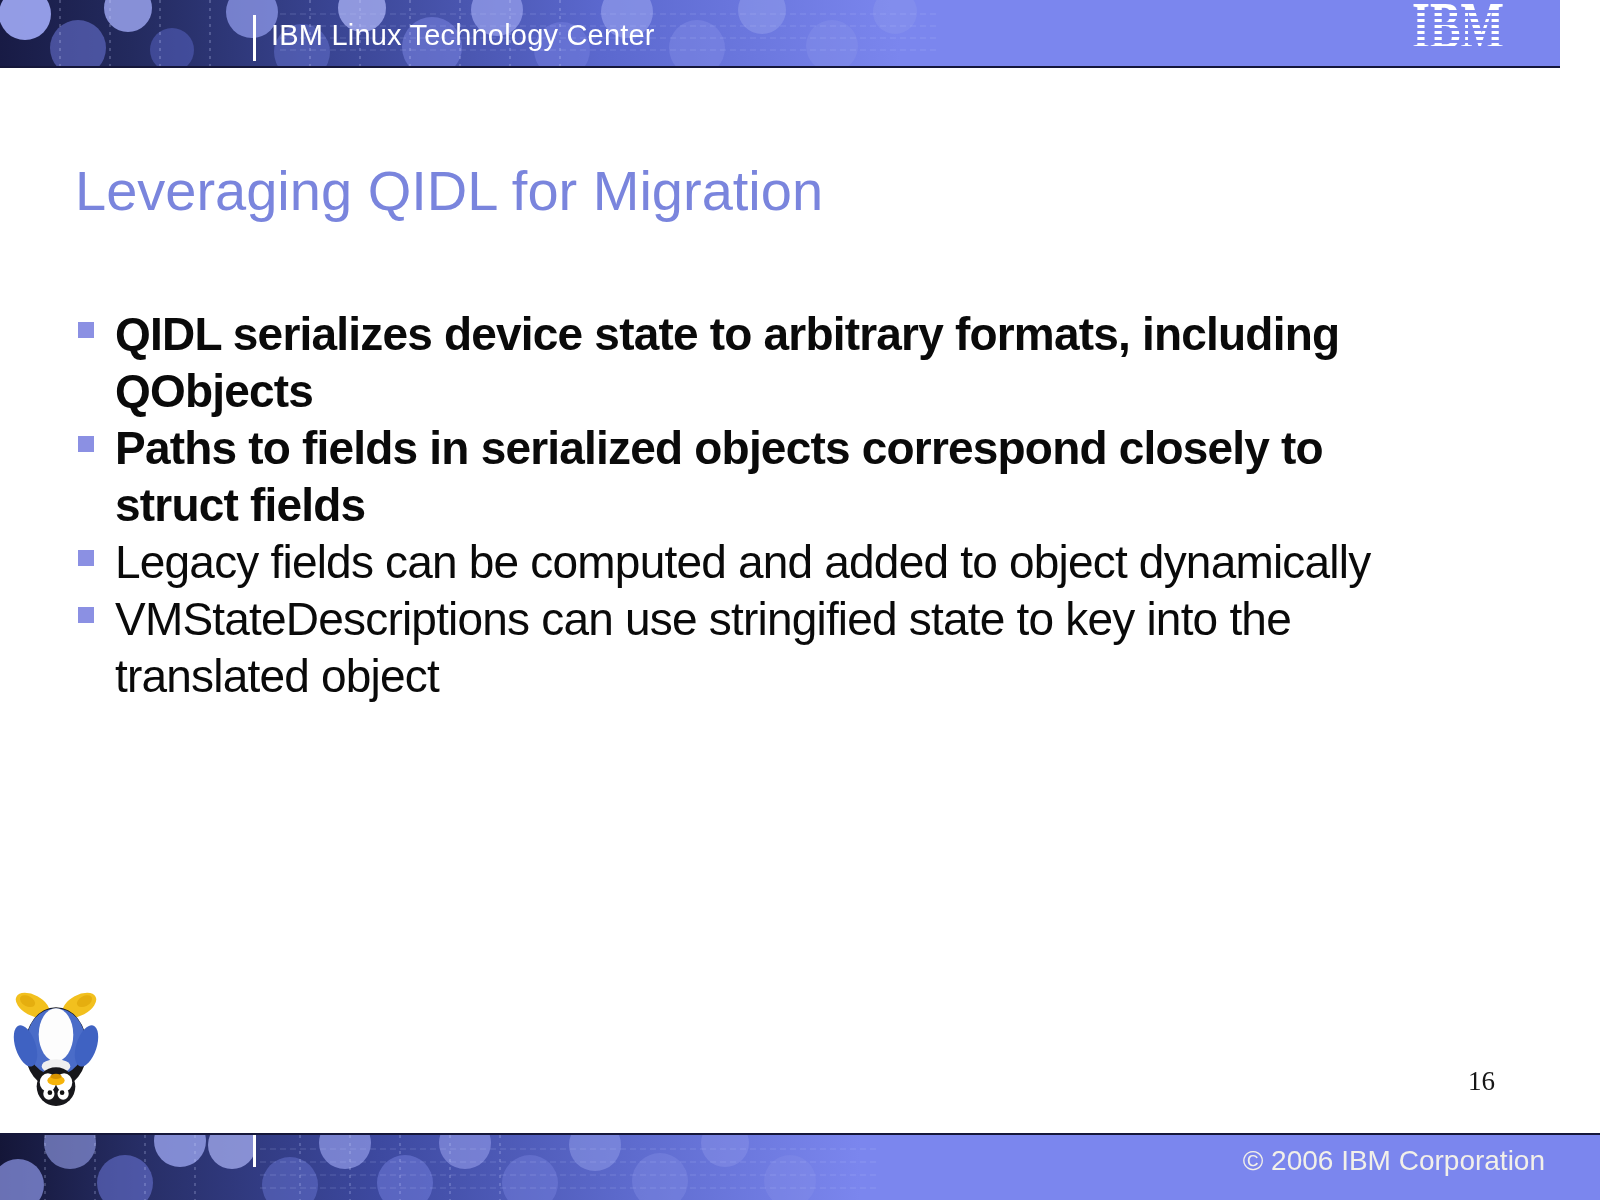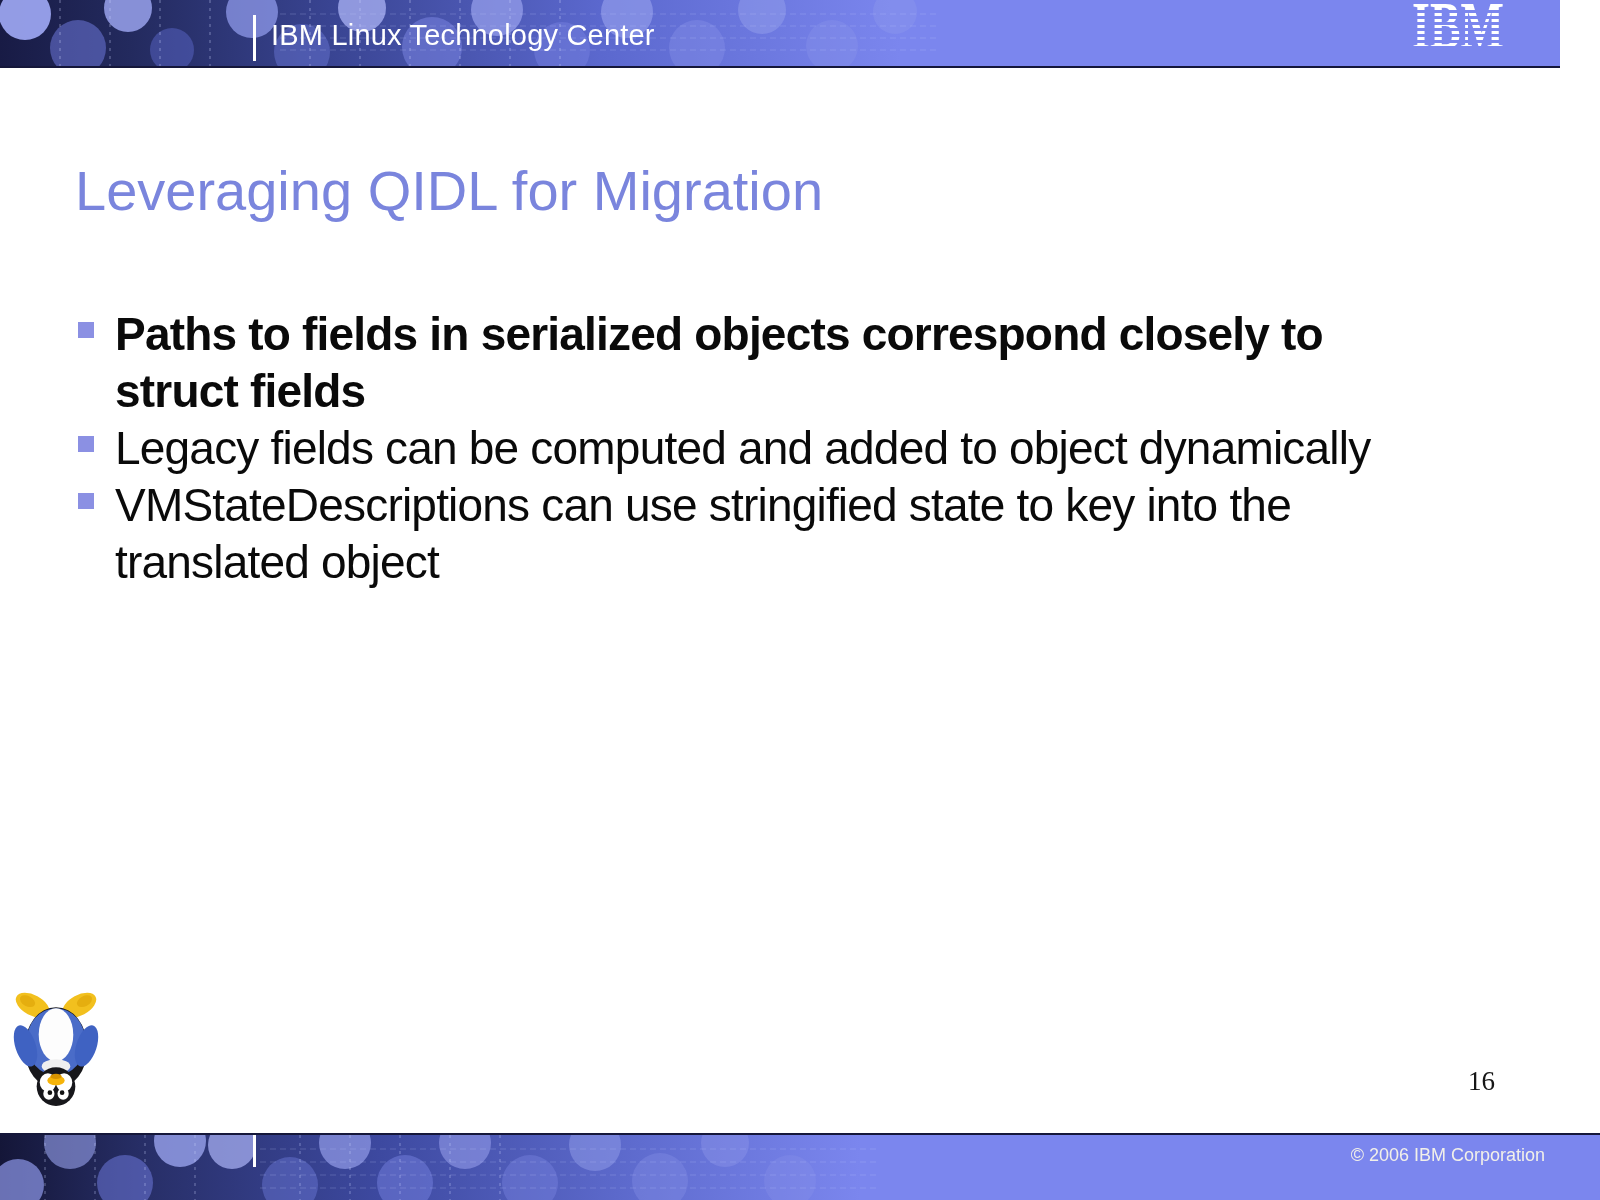--- a/index.html
+++ b/index.html
@@ -58,21 +58,21 @@
     font-family:"Liberation Serif",serif;font-size:27px;color:#161616;
   }
   
   .footer{
     position:absolute;left:0;bottom:0;width:1600px;height:65px;
     background:linear-gradient(90deg,#141638 0px,#272e66 140px,#3d49a0 380px,#5f6ccf 640px,#7b86ee 860px,#7b86ee 1600px);
     border-top:2px solid #15173a;
   }
   .footer-tick{position:absolute;left:253px;top:0;width:3px;height:32px;background:#ffffff;}
   .copyright{
-    position:absolute;right:55px;top:10px;color:#f2f0e9;font-size:18px;white-space:nowrap;
+    position:absolute;right:55px;top:10px;color:#f2f0e9;font-size:28px;white-space:nowrap;
   }
 </style>
 </head>
 <body>
 
 <div class="slide">
 
   <header class="banner">
     <svg class="banner-pattern" width="940" height="66" viewBox="0 0 940 66">
       <g>
@@ -117,20 +117,25 @@
       <span class="ibm-text">IBM</span>
       <span class="ibm-stripes"></span>
     </div>
   </header>
 
   <h1 class="slide-title">Leveraging QIDL for Migration</h1>
 
   <ul class="bullet-list">
     <li class="bullet-item bold">
       <span class="bullet-square"></span>
+      <span class="bullet-text">QIDL serializes device state to arbitrary formats, including
+QObjects</span>
+    </li>
+    <li class="bullet-item bold">
+      <span class="bullet-square"></span>
       <span class="bullet-text">Paths to fields in serialized objects correspond closely to
 struct fields</span>
     </li>
     <li class="bullet-item">
       <span class="bullet-square"></span>
       <span class="bullet-text">Legacy fields can be computed and added to object dynamically</span>
     </li>
     <li class="bullet-item">
       <span class="bullet-square"></span>
       <span class="bullet-text">VMStateDescriptions can use stringified state to key into the

